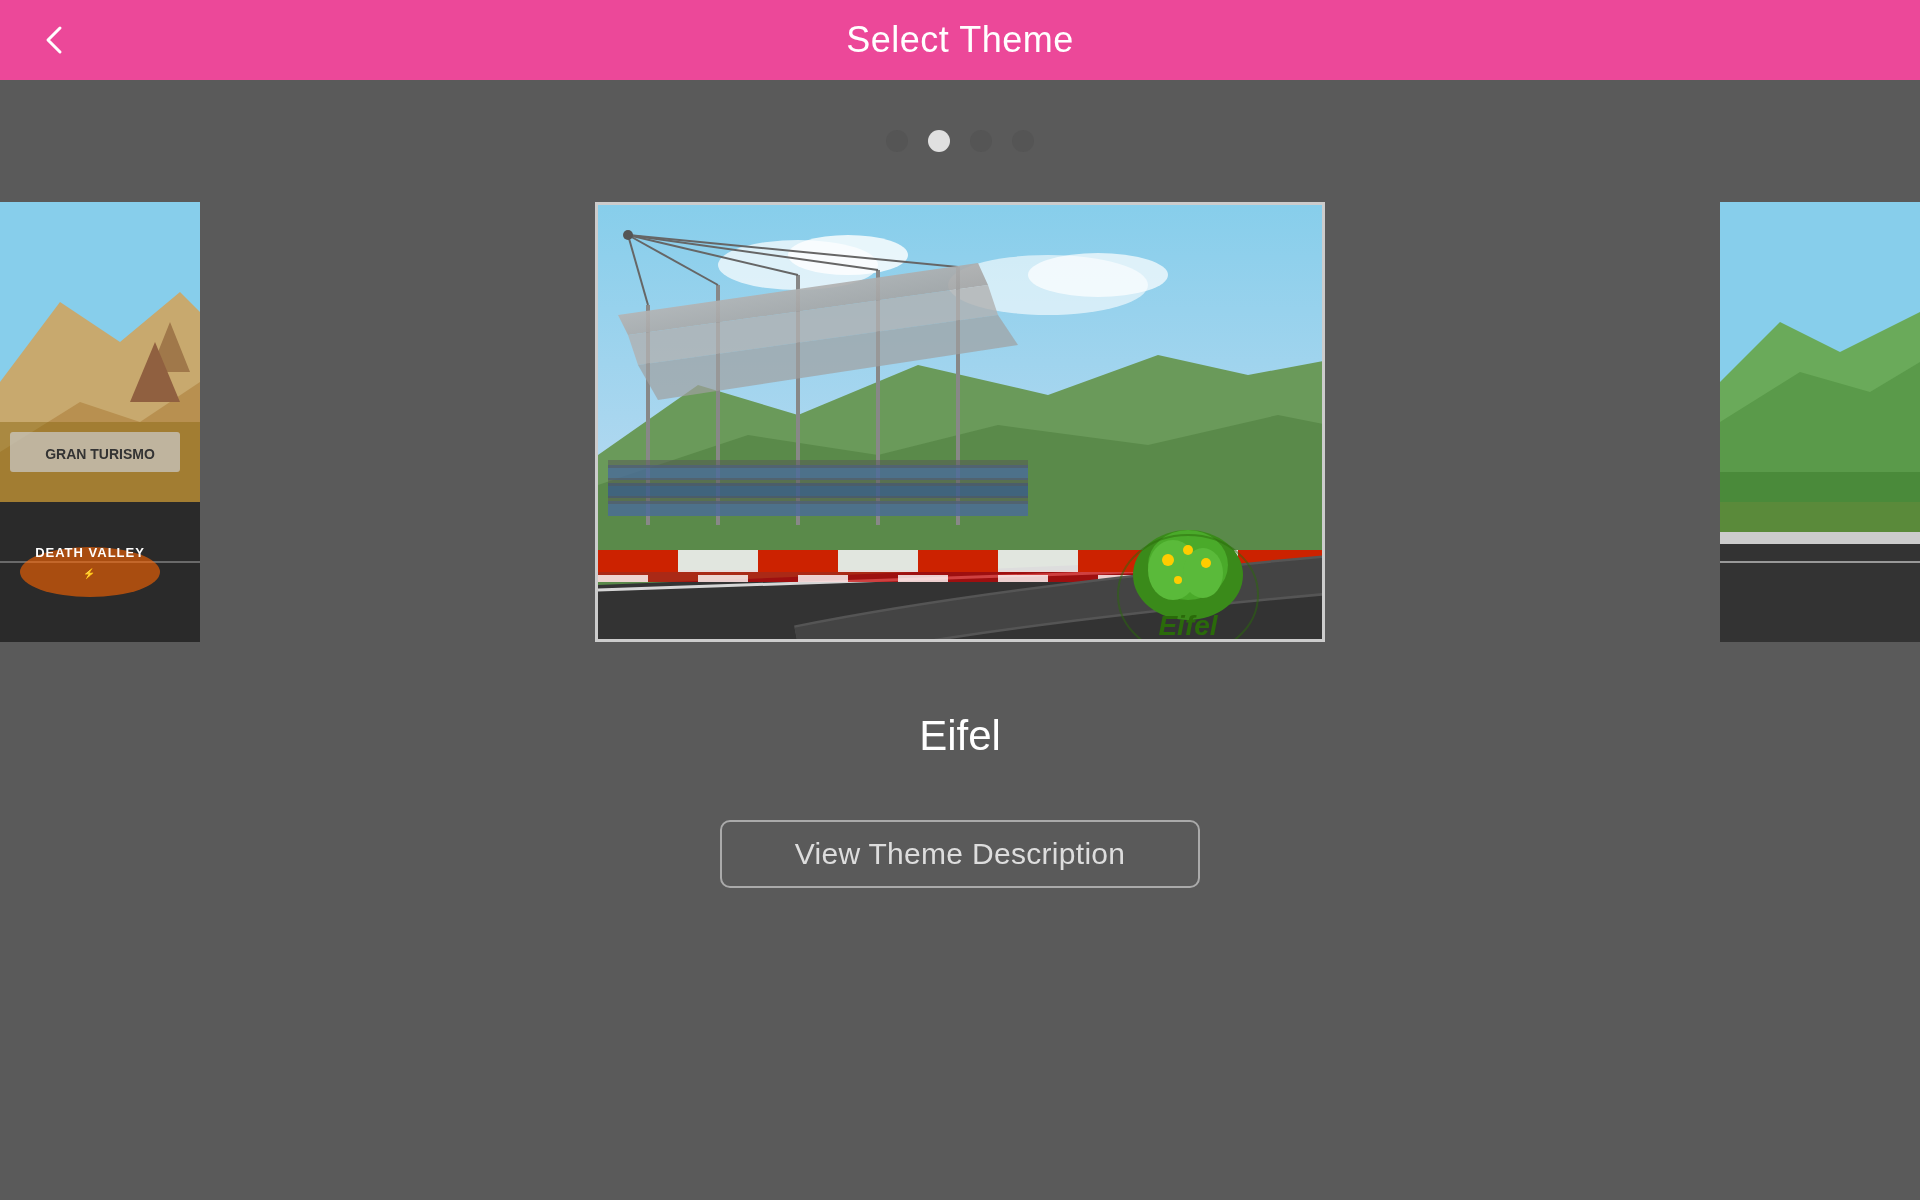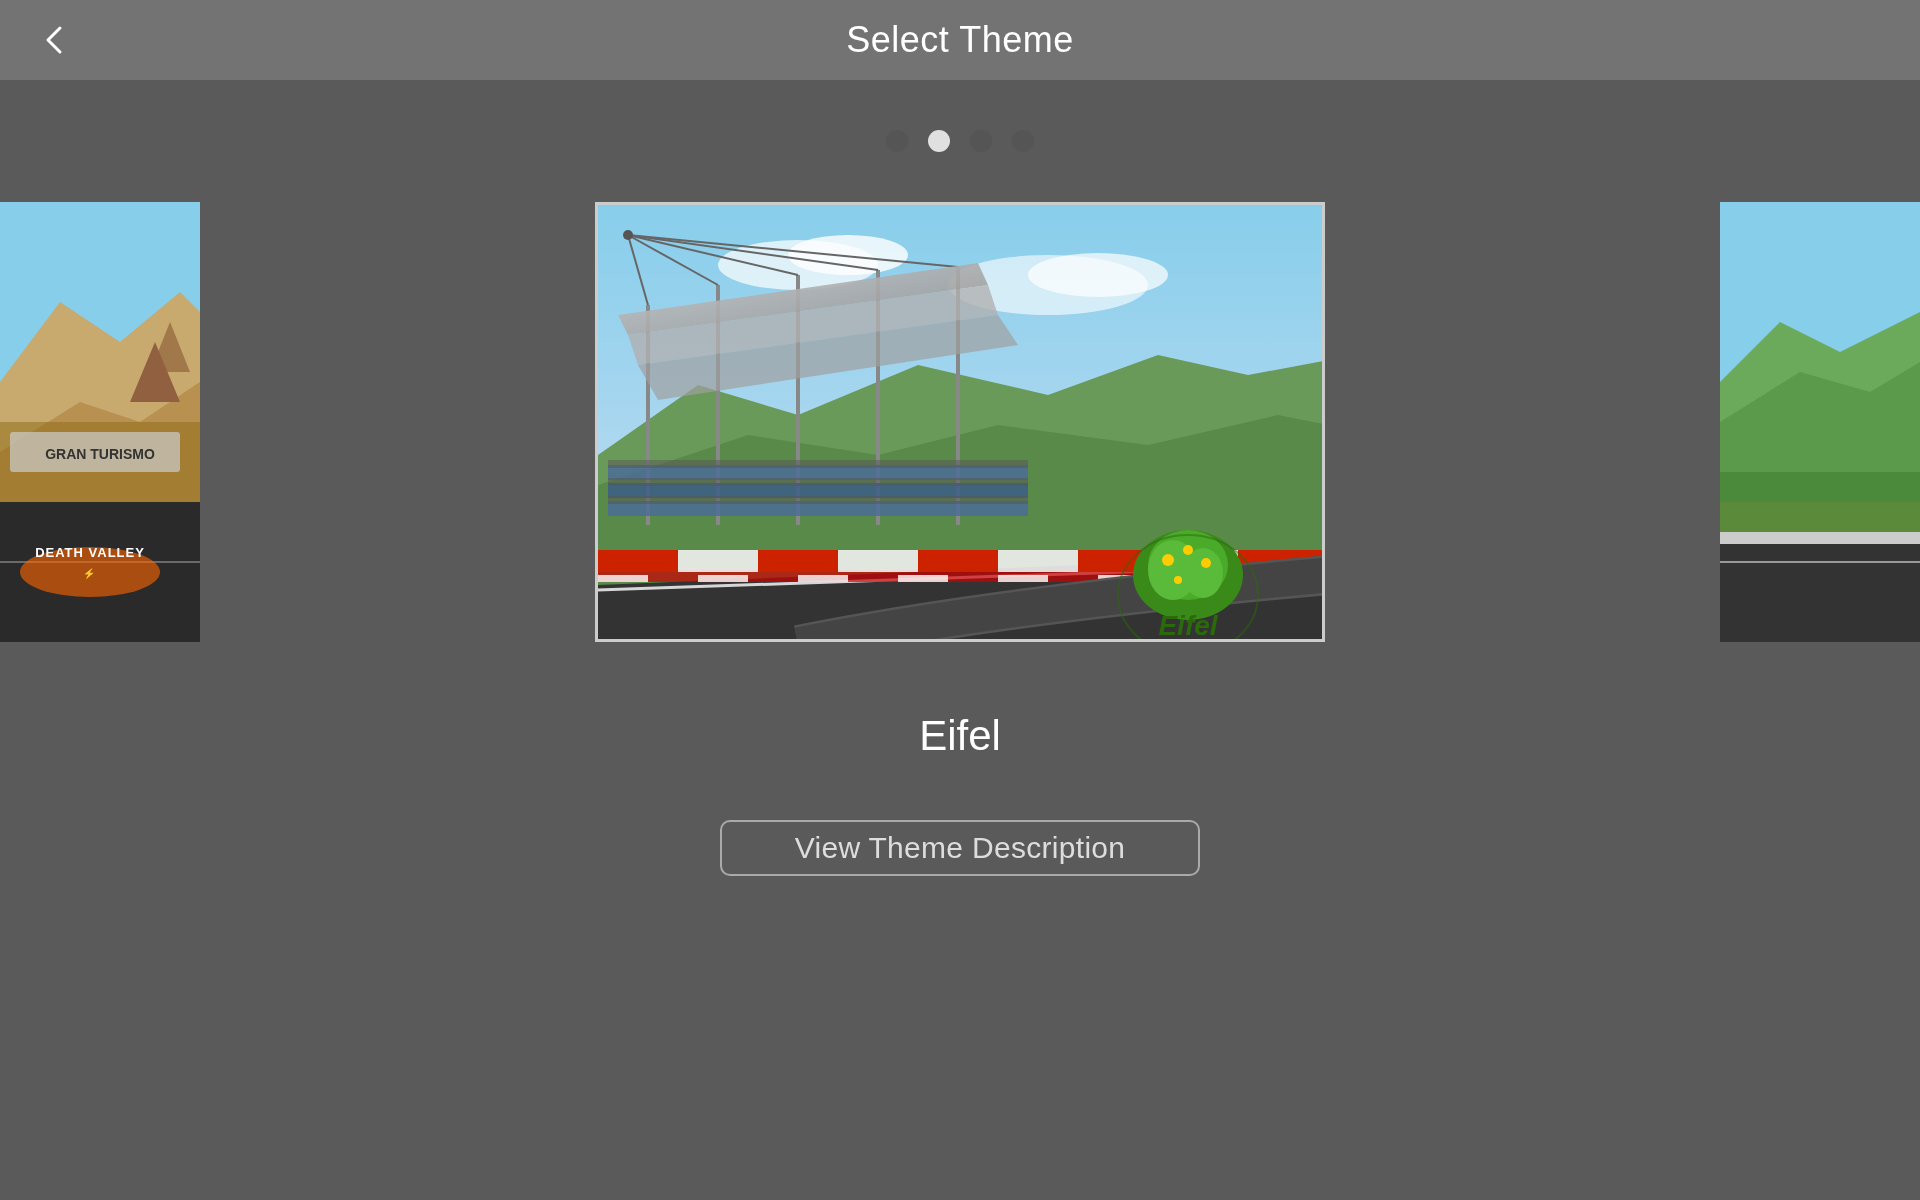--- a/index.html
+++ b/index.html
@@ -14,21 +14,21 @@
       background-color: #5a5a5a;
       font-family: -apple-system, BlinkMacSystemFont, 'Helvetica Neue', Arial, sans-serif;
       overflow: hidden;
       position: relative;
     }
 
     
     #header {
       width: 100%;
       height: 80px;
-      background-color: #737373;
+      background-color: #ec4899;
       display: flex;
       align-items: center;
       justify-content: center;
       position: relative;
     }
 
     #back-button {
       position: absolute;
       left: 30px;
       width: 50px;
@@ -123,21 +123,21 @@
       font-size: 42px;
       font-weight: 400;
       margin-top: 50px;
     }
 
     
     #view-description-btn {
       display: block;
       margin: 60px auto 8px;
       width: 480px;
-      height: 56px;
+      height: 68px;
       background-color: transparent;
       border: 2px solid #aaaaaa;
       border-radius: 10px;
       color: #dddddd;
       font-size: 30px;
       font-weight: 400;
       cursor: pointer;
       letter-spacing: 0.3px;
     }
 

